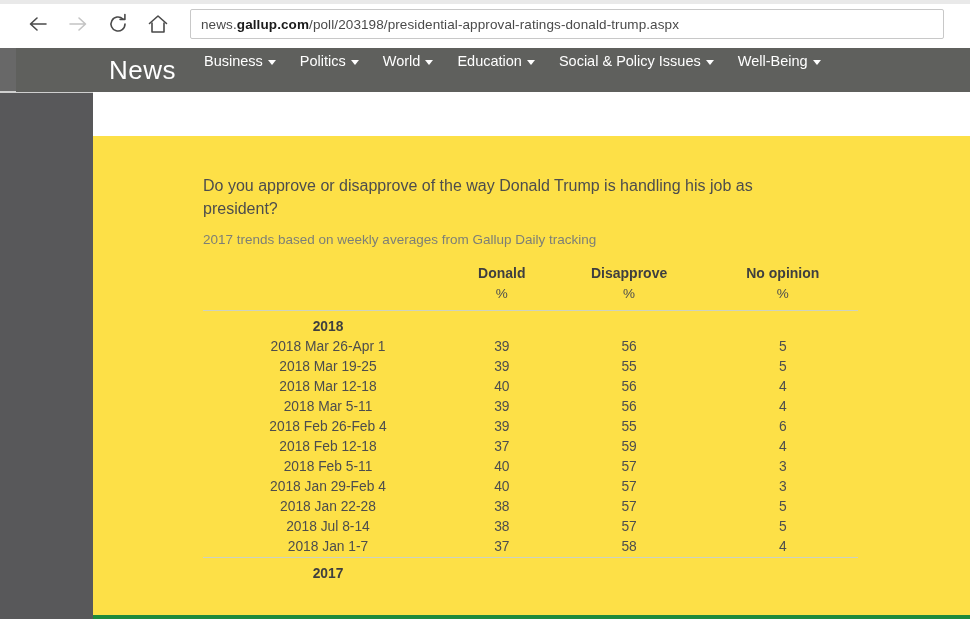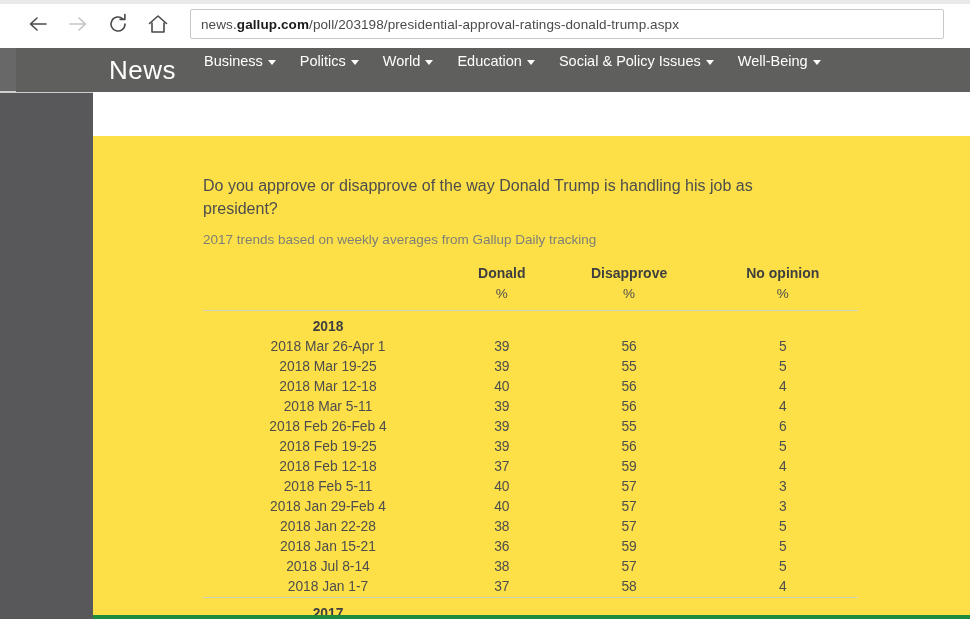--- a/index.html
+++ b/index.html
@@ -373,26 +373,20 @@
             <td>56</td>
             <td>4</td>
           </tr>
           <tr>
             <td class="label-col">2018 Feb 26-Feb 4</td>
             <td>39</td>
             <td>55</td>
             <td>6</td>
           </tr>
           <tr>
-            <td class="label-col">2018 Feb 19-25</td>
-            <td>39</td>
-            <td>56</td>
-            <td>5</td>
-          </tr>
-          <tr>
             <td class="label-col">2018 Feb 12-18</td>
             <td>37</td>
             <td>59</td>
             <td>4</td>
           </tr>
           <tr>
             <td class="label-col">2018 Feb 5-11</td>
             <td>40</td>
             <td>57</td>
             <td>3</td>
@@ -403,26 +397,20 @@
             <td>57</td>
             <td>3</td>
           </tr>
           <tr>
             <td class="label-col">2018 Jan 22-28</td>
             <td>38</td>
             <td>57</td>
             <td>5</td>
           </tr>
           <tr>
-            <td class="label-col">2018 Jan 15-21</td>
-            <td>36</td>
-            <td>59</td>
-            <td>5</td>
-          </tr>
-          <tr>
             <td class="label-col">2018 Jul 8-14</td>
             <td>38</td>
             <td>57</td>
             <td>5</td>
           </tr>
           <tr>
             <td class="label-col">2018 Jan 1-7</td>
             <td>37</td>
             <td>58</td>
             <td>4</td>

